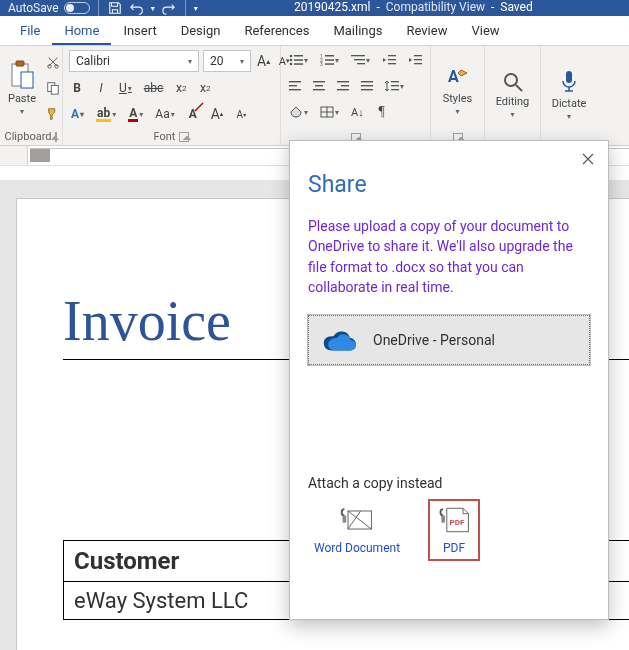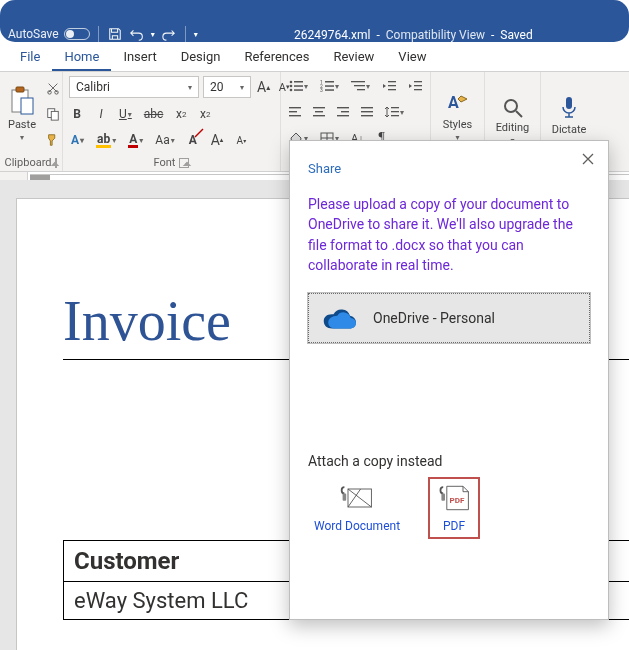--- a/index.html
+++ b/index.html
@@ -7,21 +7,21 @@
     --ms-blue-dark:#1e3e6e;
     --ribbon-bg:#f3f2f1;
     --border:#d1d1d1;
     --text:#323130;
     --link:#2e6cbd;
   }
   *{box-sizing:border-box;font-family:"Segoe UI","Segoe UI Web",-apple-system,Roboto,Arial,sans-serif;}
   html,body{margin:0;padding:0;}
   body{width:629px;height:650px;overflow:hidden;background:#fff;position:relative;color:var(--text);}
   
-  .titlebar{height:42px;background:var(--ms-blue);color:#fff;display:flex;align-items:flex-end;font-size:12px;border-radius:15px;}
+  .titlebar{height:16px;background:var(--ms-blue);color:#fff;display:flex;align-items:flex-start;font-size:12px;}
   .tb-left{display:flex;align-items:center;gap:6px;padding-left:8px;}
   .autosave-pill{display:flex;align-items:center;gap:5px;}
   .autosave-pill .label{opacity:.9;}
   .toggle{width:26px;height:12px;border:1px solid rgba(255,255,255,.7);border-radius:6px;position:relative;}
   .toggle:before{content:"";position:absolute;left:1px;top:1px;width:8px;height:8px;border-radius:4px;background:rgba(255,255,255,.9);}
   .qat-icon{width:16px;height:16px;display:flex;align-items:center;justify-content:center;opacity:.95;}
   .qat-sep{width:1px;height:16px;background:rgba(255,255,255,.4);margin:0 2px;}
   .tb-center{flex:1;text-align:center;white-space:nowrap;overflow:hidden;}
   .tb-center .mode{opacity:.85;}
   
@@ -64,21 +64,21 @@
   .page{position:absolute;left:16px;top:18px;width:760px;background:#fff;border:1px solid #c8c6c4;min-height:900px;}
   .page-inner{padding:90px 46px 20px;}
   .inv-title{font-size:56px;color:#2f5496;font-weight:300;border-bottom:1px solid #000;padding-bottom:6px;font-family:"Segoe UI Light","Segoe UI";}
   .box{border:1px solid #000;border-bottom:none;margin-top:180px;}
   .box .hdr{font-size:24px;font-weight:700;padding:6px 10px;border-bottom:1px solid #000;}
   .box .val{font-size:22px;padding:6px 10px;border-bottom:1px solid #000;}
 
   
   .panel{position:absolute;right:20px;top:140px;width:320px;height:480px;background:#fff;border:1px solid #bdbdbd;box-shadow:0 6px 18px rgba(0,0,0,.25);padding:16px 18px 14px;z-index:50;}
   .panel .close{position:absolute;right:10px;top:8px;width:20px;height:20px;display:flex;align-items:center;justify-content:center;color:#605e5c;font-size:14px;cursor:pointer;}
-  .panel h2{margin:4px 0 18px;font-size:13px;color:#2e6cbd;font-weight:400;}
+  .panel h2{margin:14px 0 18px;font-size:23px;color:#2e6cbd;font-weight:400;}
   .panel p{font-size:14px;line-height:1.45;margin:0 0 18px;color:#6d28d9;}
   .onedrive-btn{border:1px dotted #6b6b6b;background:#e6e6e6;display:flex;align-items:center;gap:14px;padding:12px 14px;cursor:pointer;outline:1px solid #bfbfbf;}
   .onedrive-btn span{font-size:14px;}
   .attach-title{margin-top:110px;font-size:14px;}
   .attach-row{display:flex;gap:24px;margin-top:10px;}
   .attach-opt{display:flex;flex-direction:column;align-items:center;gap:6px;font-size:12px;color:#1d4ed8;text-align:center;cursor:pointer;padding:4px 6px;}
   .attach-opt.highlight{outline:2px solid #c0504d;padding:4px 6px;}
 
   
   .small-caret{font-size:8px;color:#666;}
@@ -106,34 +106,35 @@
     <span class="small-caret" style="color:#fff">▾</span>
     <span class="qat-icon">
       <svg width="14" height="14" viewBox="0 0 16 14">
           <path fill="none" stroke="#fff" stroke-width="1.2" d="M11 3l3 3-3 3 M14 6H5a4 4 0 0 0 0 8"></path>
         </svg>
     </span>
     <span class="qat-sep"></span>
     <span class="small-caret" style="color:#fff">▾</span>
   </div>
   <div class="tb-center">
-    <span>26249764.xml</span>
+    <span>20190425.xml</span>
     &nbsp;-&nbsp;
     <span class="mode">Compatibility View</span>
     &nbsp;-&nbsp;
     <span>Saved</span>
   </div>
 </div>
 
 <div class="tabs">
   <div class="tab file">File</div>
   <div class="tab active">Home</div>
   <div class="tab">Insert</div>
   <div class="tab">Design</div>
   <div class="tab">References</div>
+  <div class="tab">Mailings</div>
   <div class="tab">Review</div>
   <div class="tab">View</div>
 </div>
 
 <div class="ribbon">
 
   <div class="group" style="width:63px">
     <div class="group-body">
       <div class="big-btn">
         <svg width="26" height="30" viewBox="0 0 26 30">

